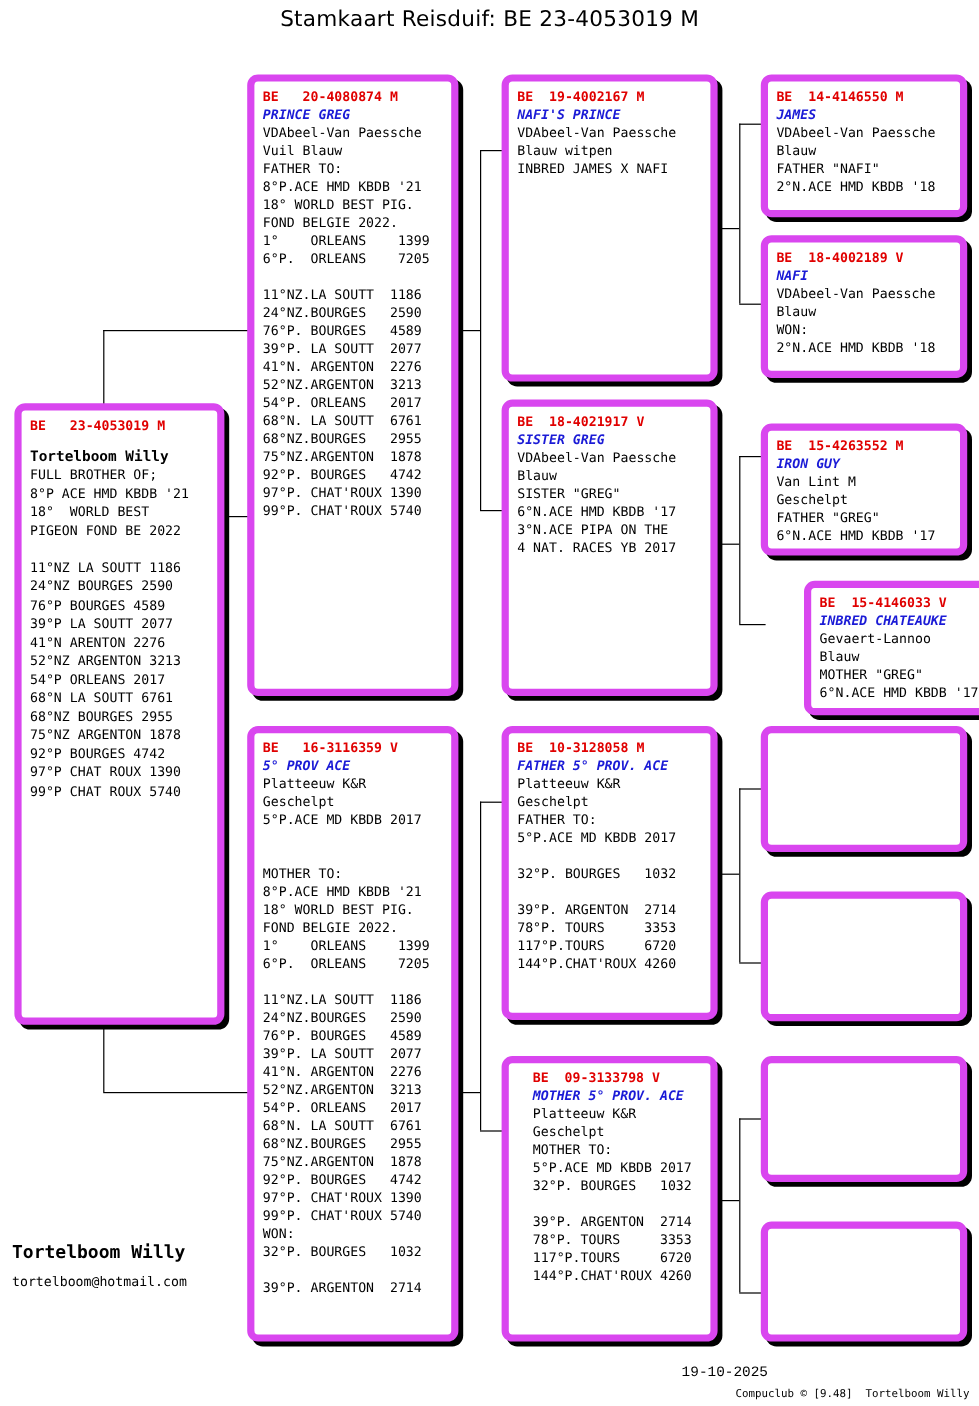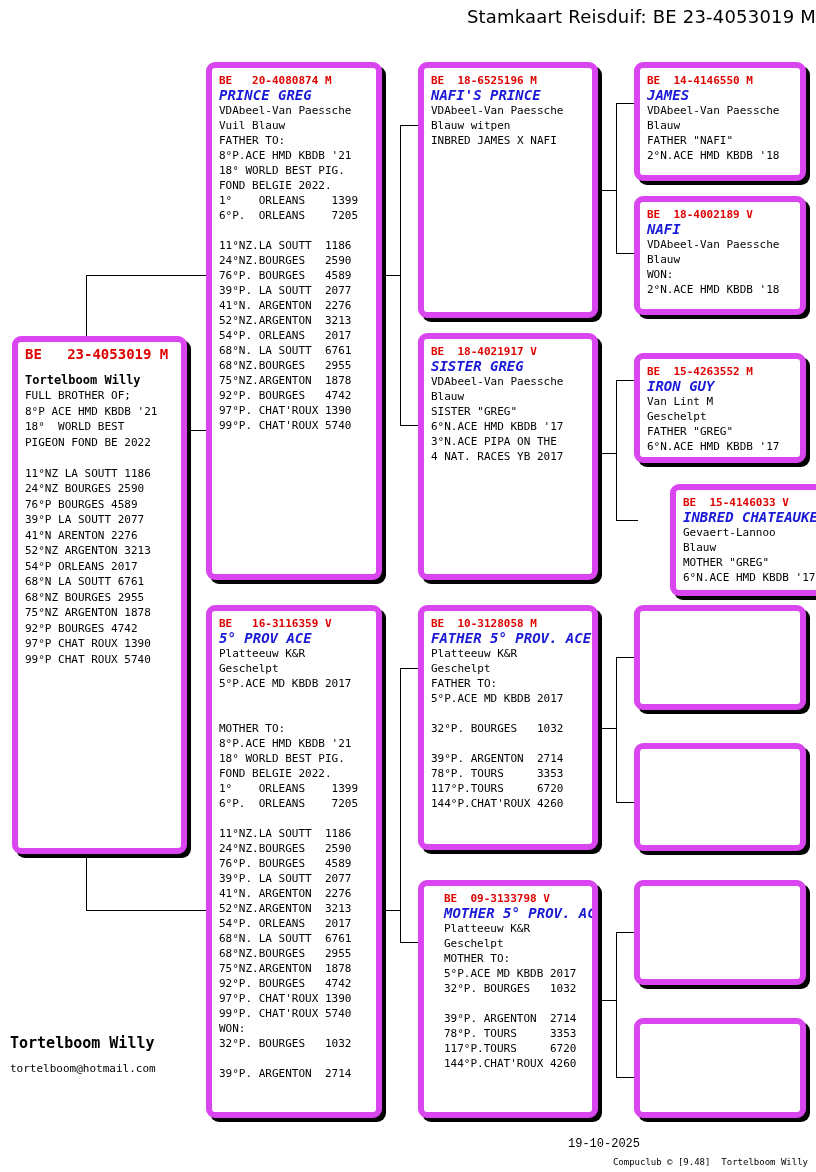--- a/index.html
+++ b/index.html
@@ -10,21 +10,21 @@
     font-family: "DejaVu Sans Mono", monospace;
   }
   #page {
     position: relative;
     width: 816px; height: 1172px;
     overflow: hidden;
   }
   .title {
     position: absolute;
     top: 6px; left: 0; width: 816px;
-    text-align: right;
+    text-align: center;
     font-family: "DejaVu Sans", sans-serif;
     font-size: 18px;
     color: #000;
     letter-spacing: 0.2px;
   }
   
   .card {
     position: absolute;
     background: #ffffff;
     border: 6px solid #d946ef;
@@ -35,35 +35,35 @@
   }
   .card .ring {
     color: #e00000;
     font-size: 11px;
     font-weight: bold;
     white-space: pre;
     line-height: 15px;
   }
   .card .nick {
     color: #1a1ad6;
-    font-size: 14px;
+    font-size: 11px;
     font-weight: bold;
     font-style: italic;
     white-space: pre;
     line-height: 15px;
   }
   .card .body {
     color: #000;
     font-size: 11px;
     line-height: 15px;
     white-space: pre;
   }
   .card.empty { background: #ffffff; }
   
-  #card-root .ring { font-size: 14px; }
+  #card-root .ring { font-size: 11px; }
   #card-root .name {
     font-size: 12px;
     font-weight: bold;
     line-height: 16px;
     color: #000;
     white-space: pre;
     margin-top: 10px;
   }
   #card-root .body { font-size: 11px; line-height: 15.5px; }
 
@@ -231,21 +231,21 @@
 92°P. BOURGES   4742
 97°P. CHAT'ROUX 1390
 99°P. CHAT'ROUX 5740
 WON:
 32°P. BOURGES   1032
 
 39°P. ARGENTON  2714</div>
   </div>
 
   <div class="card" style="left:418px; top:62px; width:180px; height:256px;">
-    <div class="ring">BE  18-6525196 M</div>
+    <div class="ring">BE  19-4002167 M</div>
     <div class="nick">NAFI'S PRINCE</div>
     <div class="body">VDAbeel-Van Paessche
 Blauw witpen
 INBRED JAMES X NAFI</div>
   </div>
 
   <div class="card" style="left:418px; top:333px; width:180px; height:247px;">
     <div class="ring">BE  18-4021917 V</div>
     <div class="nick">SISTER GREG</div>
     <div class="body">VDAbeel-Van Paessche

